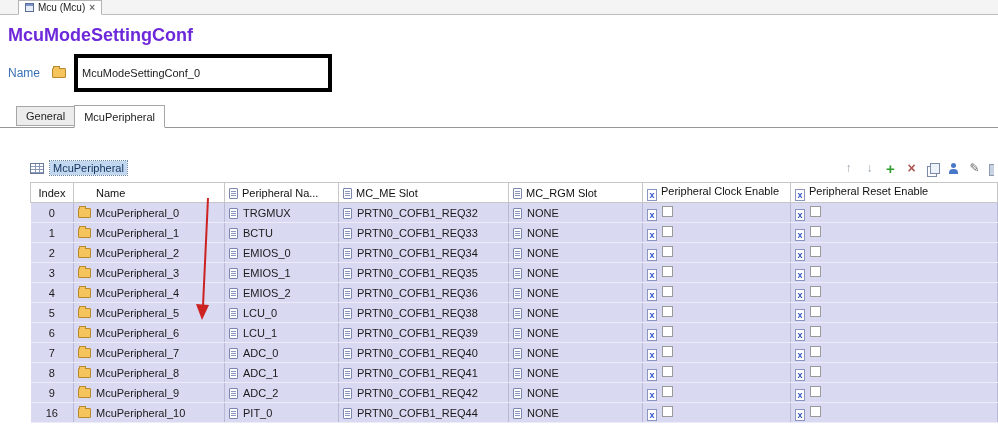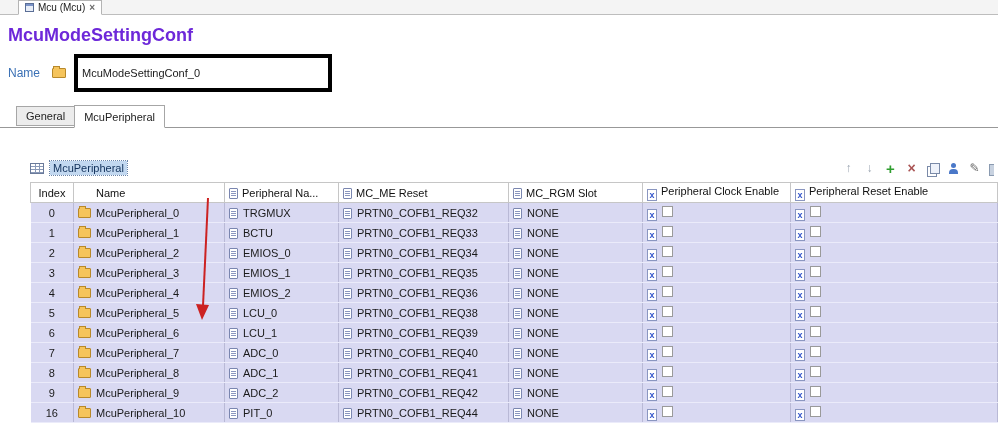--- a/index.html
+++ b/index.html
@@ -203,21 +203,21 @@
       <col style="width:170px">
         <col style="width:134px">
         <col style="width:148px">
         <col>
     </colgroup>
     <thead>
       <tr>
         <th class="h-idx">Index</th>
         <th class="h-name">Name</th>
         <th><span class="icon-doc hicon"></span><span>Peripheral Na...</span></th>
-        <th><span class="icon-doc hicon"></span><span>MC_ME Reset</span></th>
+        <th><span class="icon-doc hicon"></span><span>MC_ME Slot</span></th>
         <th><span class="icon-doc hicon"></span><span>MC_RGM Slot</span></th>
         <th><span class="icon-bool hicon"></span><span>Peripheral Clock Enable</span></th>
         <th><span class="icon-bool hicon"></span><span>Peripheral Reset Enable</span></th>
       </tr>
     </thead>
     <tbody>
   <tr>
     <td class="c-idx">0</td>
     <td class="c-name"><span class="icon-folder"></span><span class="txt">McuPeripheral_0</span></td>
     <td class="c-periph"><span class="icon-doc"></span><span class="txt">TRGMUX</span></td>

